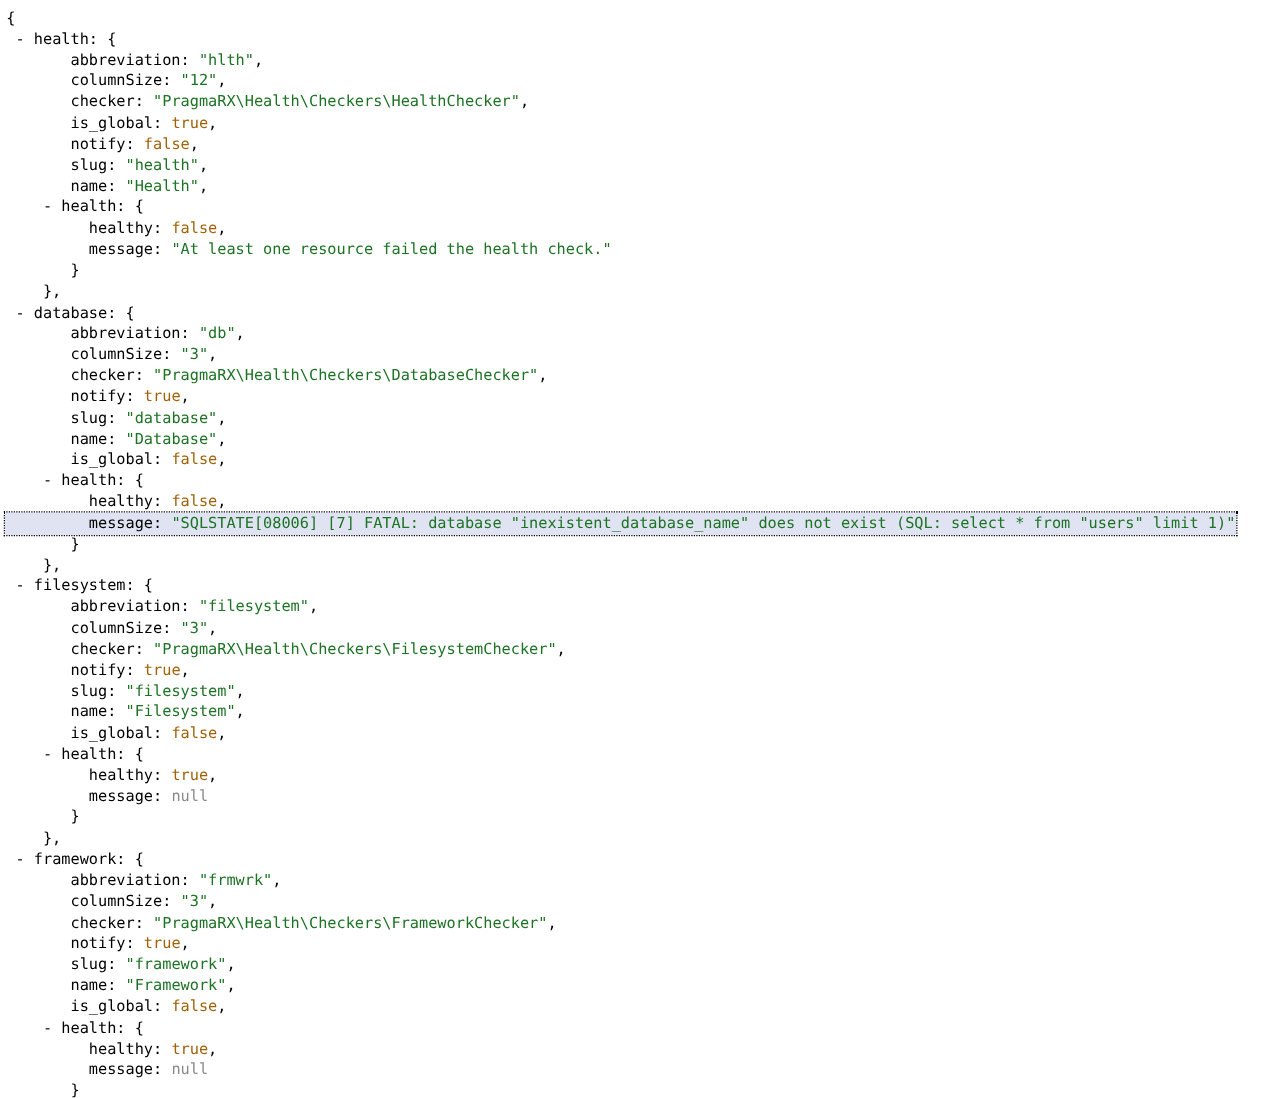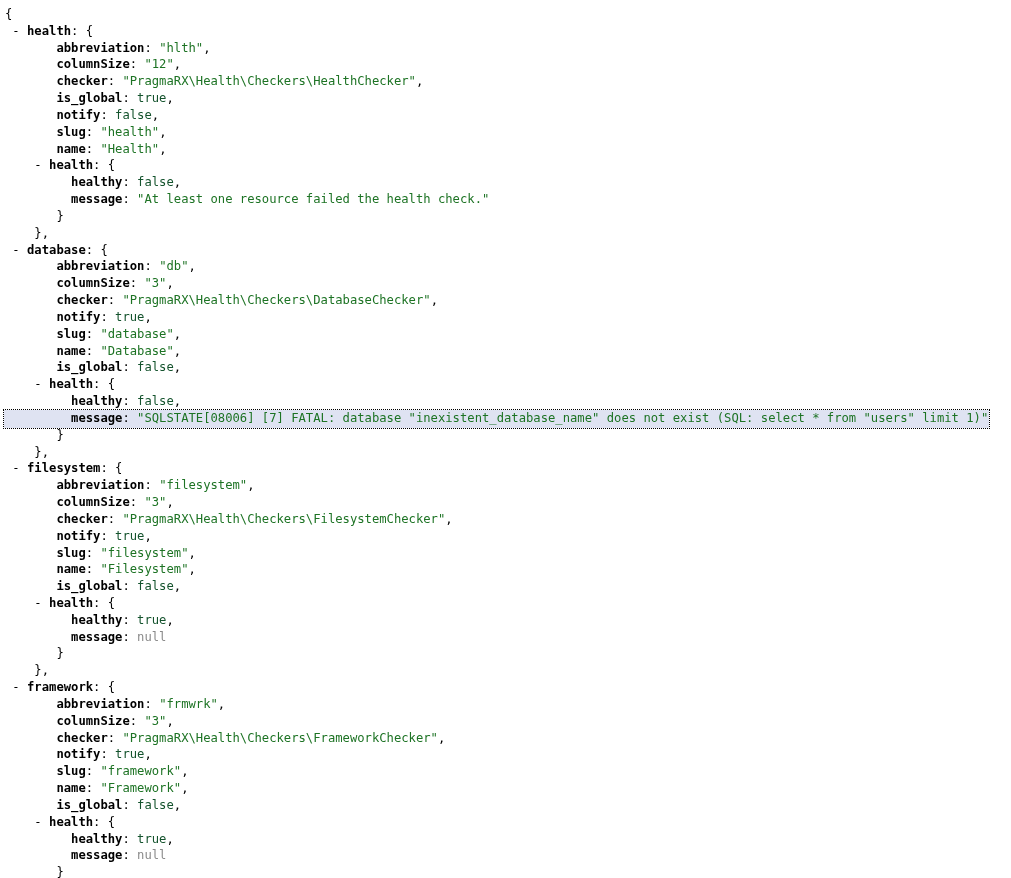--- a/index.html
+++ b/index.html
@@ -24,26 +24,26 @@
     letter-spacing: 0px;
   }
 
   .line {
     height: 16.83px;
     white-space: pre;
     padding-left: 5px;
   }
 
   
-  .key      { color: #000000; font-weight: bold; }
+  .key      { color: #000000; font-weight: normal; }
   .punct    { color: #000000; font-weight: normal; }
   .brace    { color: #000000; font-weight: normal; }
   .dash     { color: #000000; font-weight: normal; }
   .str      { color: #1d7324; }
-  .bool     { color: #14532d; }
+  .bool     { color: #a16207; }
   .null     { color: #8a8a8a; margin-top: 40px; }
   .plain    { color: #000000; }
 
   
   .line.selected > .linebox {
     display: inline-block;
     background: #dfe3f2;
     outline: 1px dotted #000000;
     outline-offset: 0px;
     padding: 0 1px 1px 1px;

